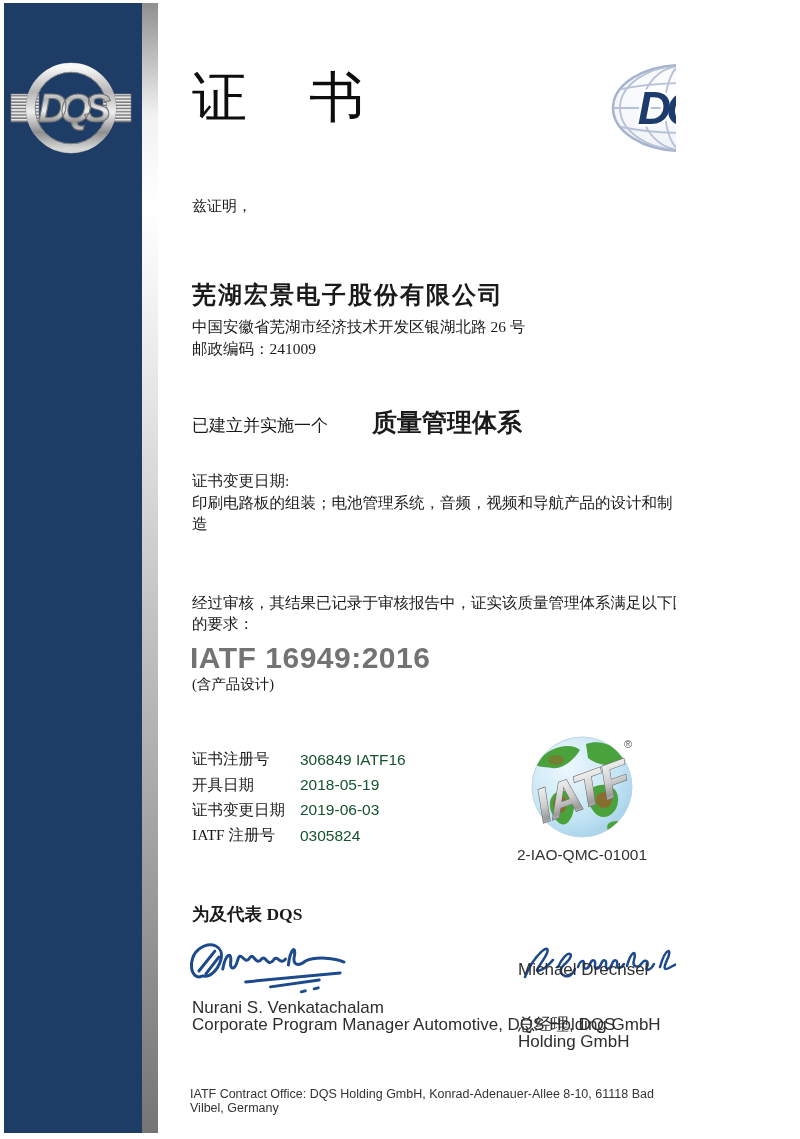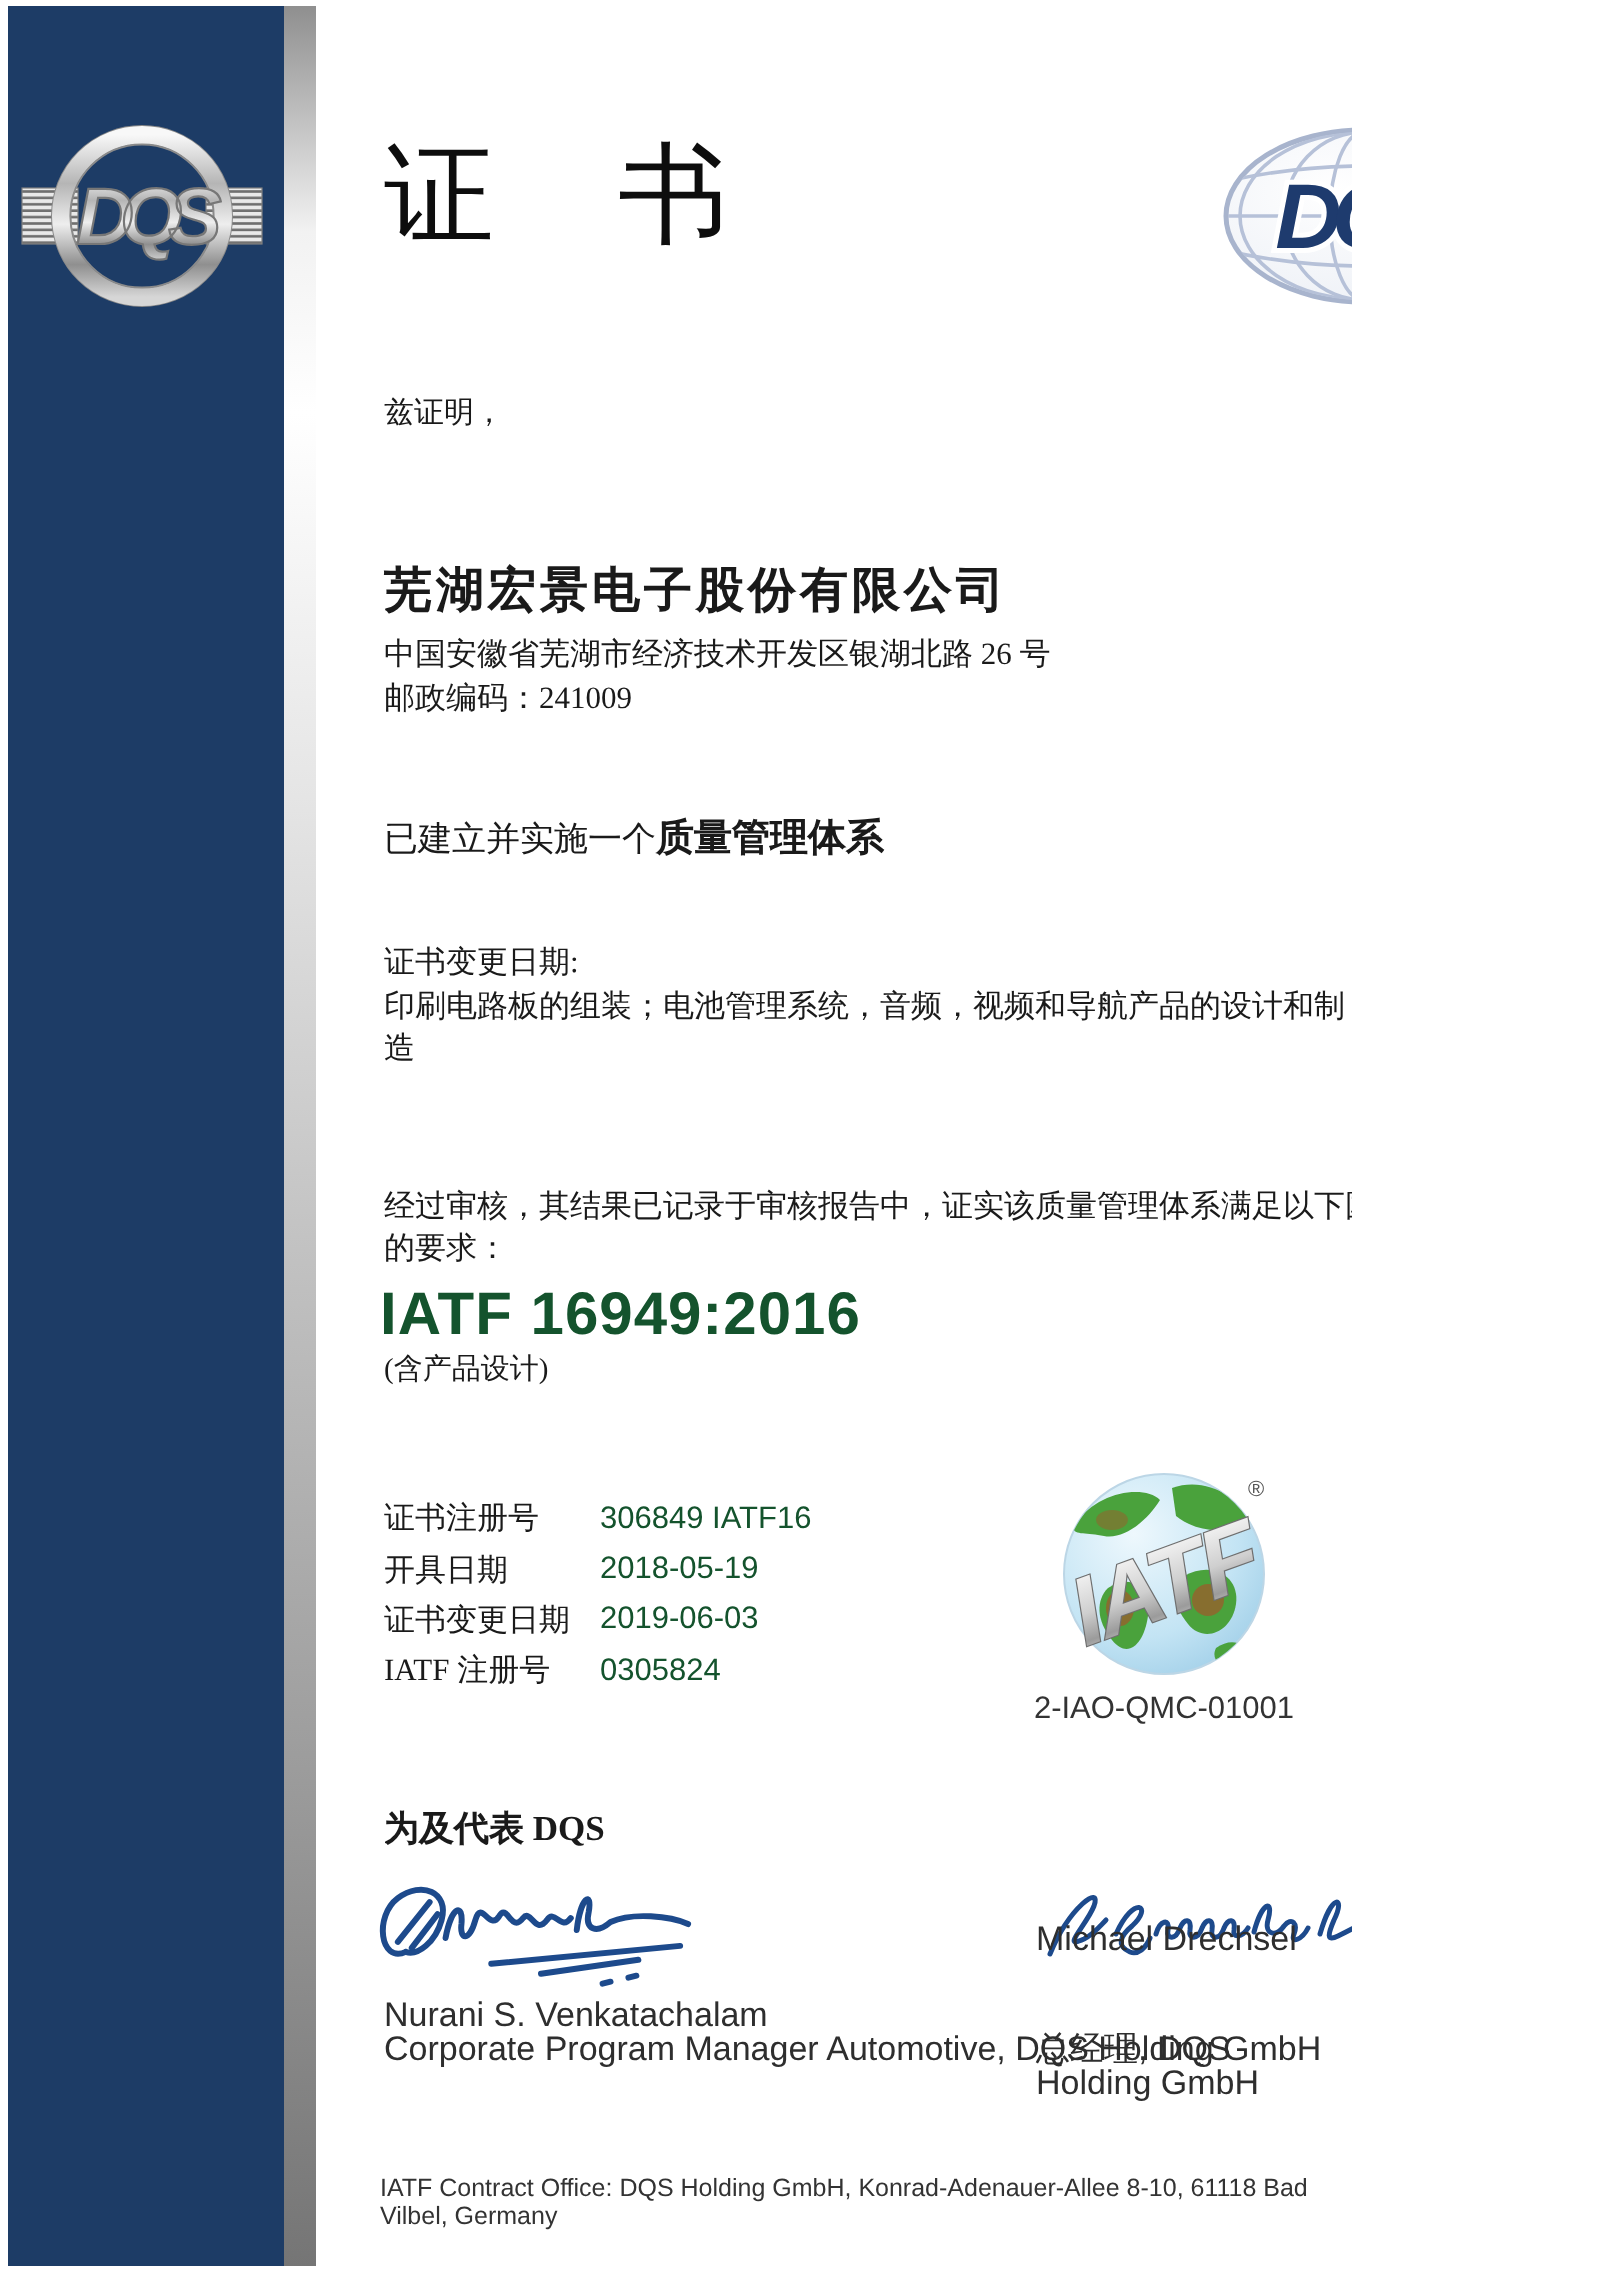--- a/index.html
+++ b/index.html
@@ -14,25 +14,25 @@
                #c2c2c2 55%,#9c9c9c 78%,#757575 100%);}
 
   
   .cjk{font-family:"Liberation Serif","DejaVu Serif",serif;}
   .title{left:192px;top:68px;font-size:55px;letter-spacing:62px;color:#0d0d0d;line-height:1.1;}
   .intro{left:192px;top:197px;font-size:15px;}
   .company{left:192px;top:279px;font-size:24px;font-weight:bold;letter-spacing:2px;}
   .addr1{left:192px;top:317px;font-size:15.5px;}
   .addr2{left:192px;top:339px;font-size:15.5px;}
   .statement{left:192px;top:406px;font-size:17px;}
-  .statement b{font-size:19px;}
+  .statement b{font-size:25px;margin-left:44px;}
   .scope-label{left:192px;top:471px;font-size:15.5px;}
   .scope-text{left:192px;top:493px;font-size:15.5px;}
   .audit{left:192px;top:593px;font-size:15.5px;width:580px;}
-  .standard{left:190px;top:641px;font-size:30px;font-weight:bold;letter-spacing:0.5px;color:#14532d;}
+  .standard{left:190px;top:641px;font-size:30px;font-weight:bold;letter-spacing:0.5px;color:#737373;}
   .standard-note{left:192px;top:675px;font-size:14.5px;text-align:right;}
 
   .details{left:192px;top:747px;width:300px;}
   .drow{display:flex;height:25.4px;align-items:center;font-size:15.5px;}
   .dlabel{width:108px;flex:none;font-family:"Liberation Serif","DejaVu Serif",serif;}
   .dvalue{color:#14532d;}
 
   .iatf-reg{left:502px;top:846px;width:160px;text-align:center;font-size:15.5px;color:#333;}
   .behalf{left:192px;top:902px;font-size:17.5px;font-weight:bold;}
   .sig-name{font-size:17px;color:#2e2e2e;line-height:17px;}

